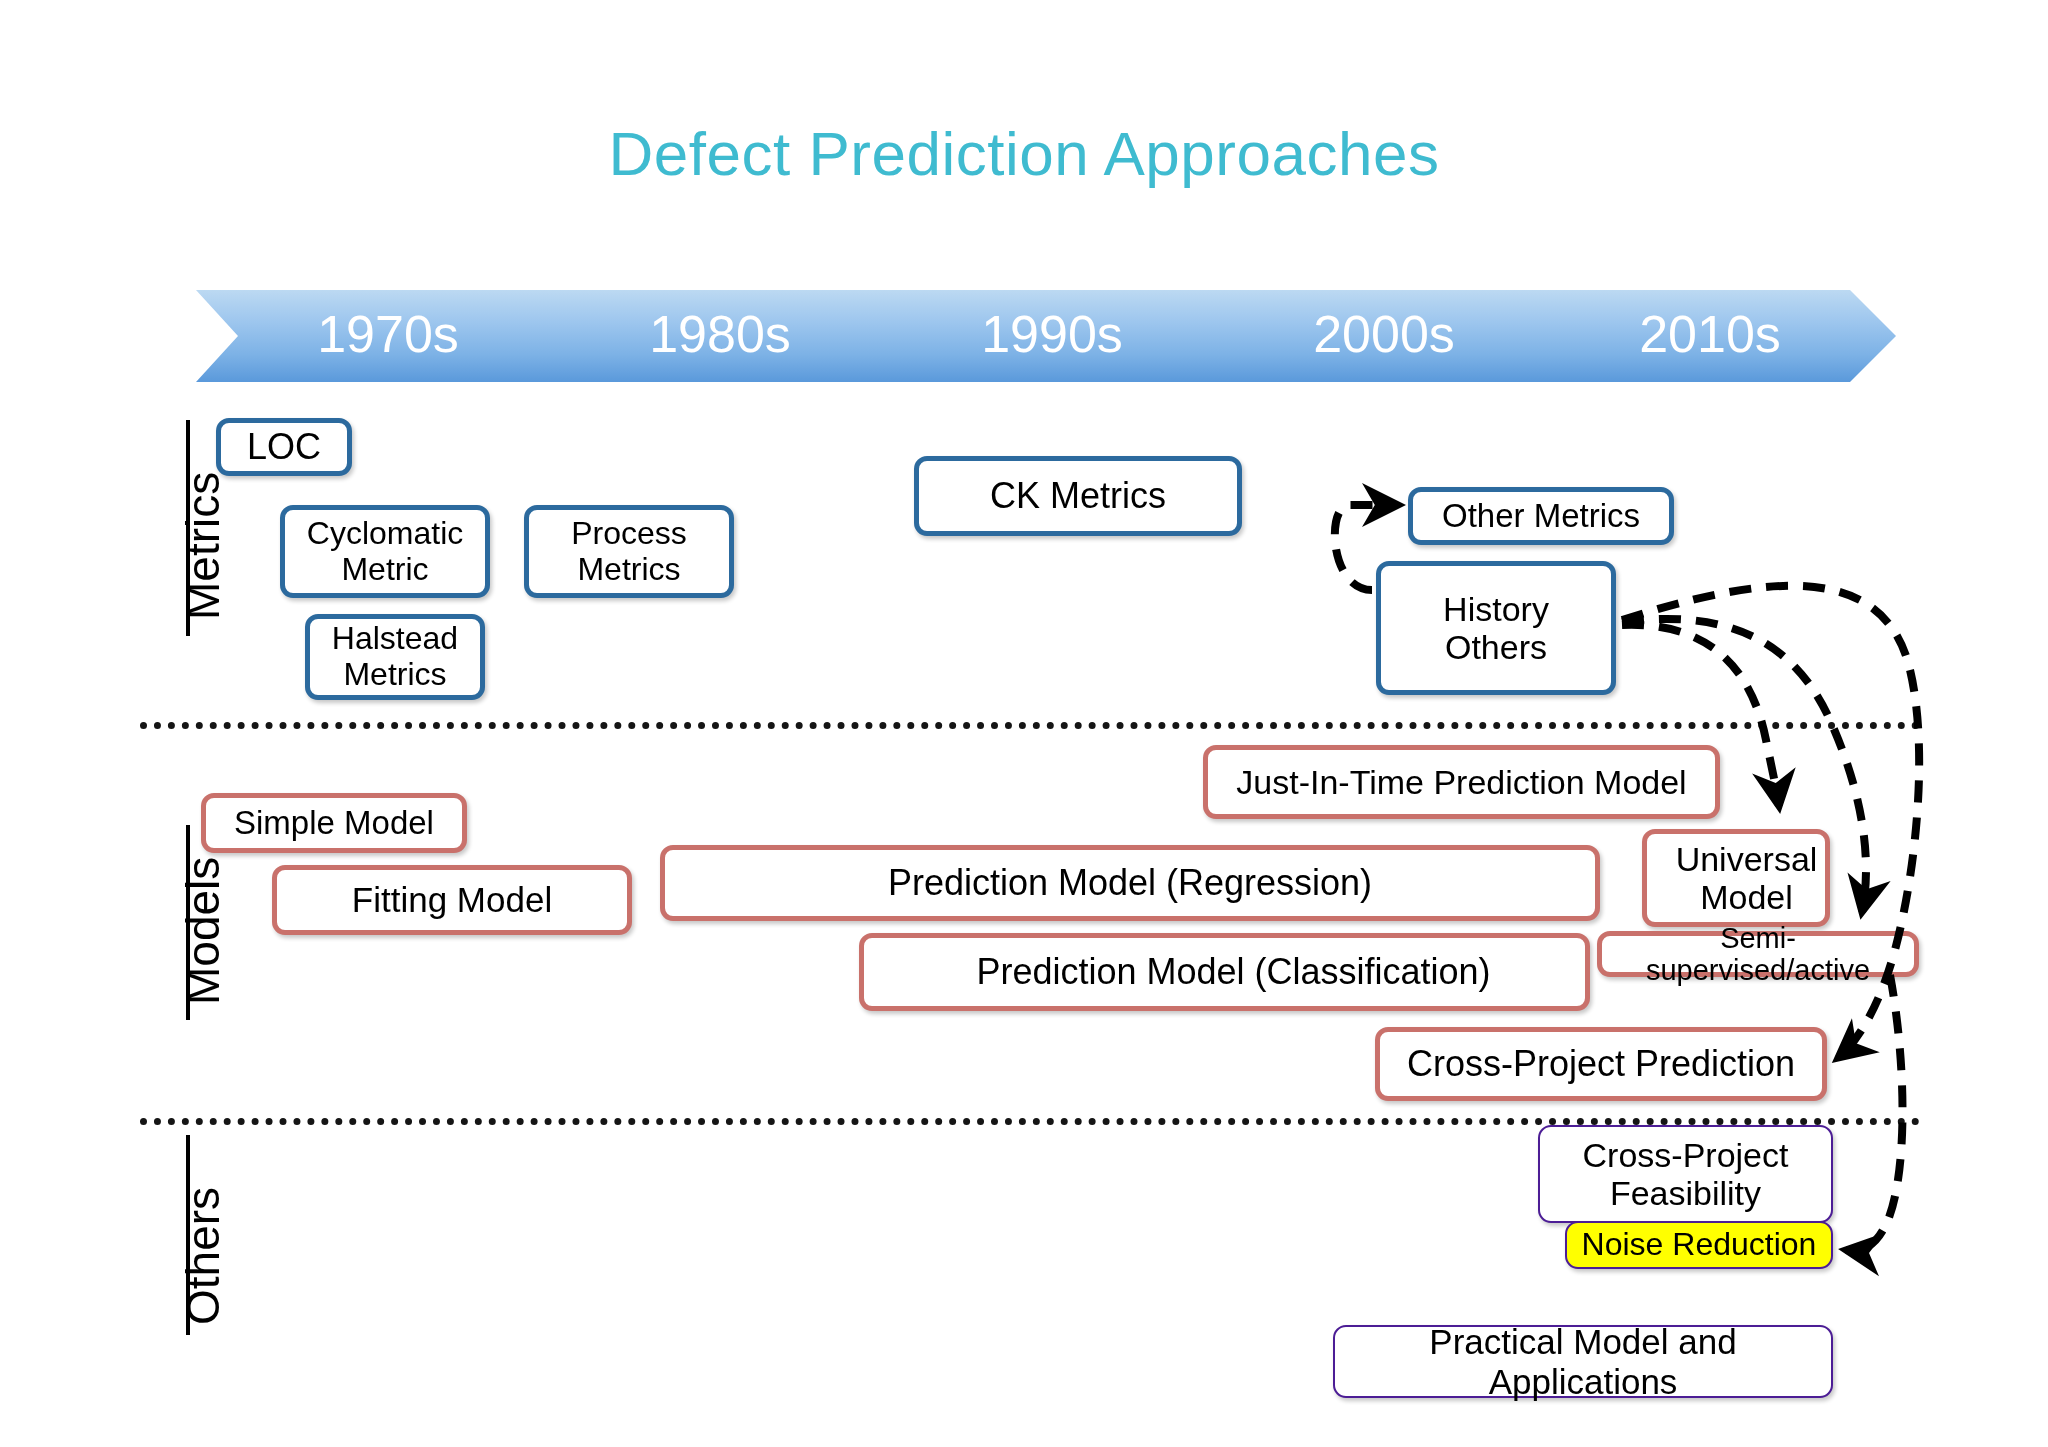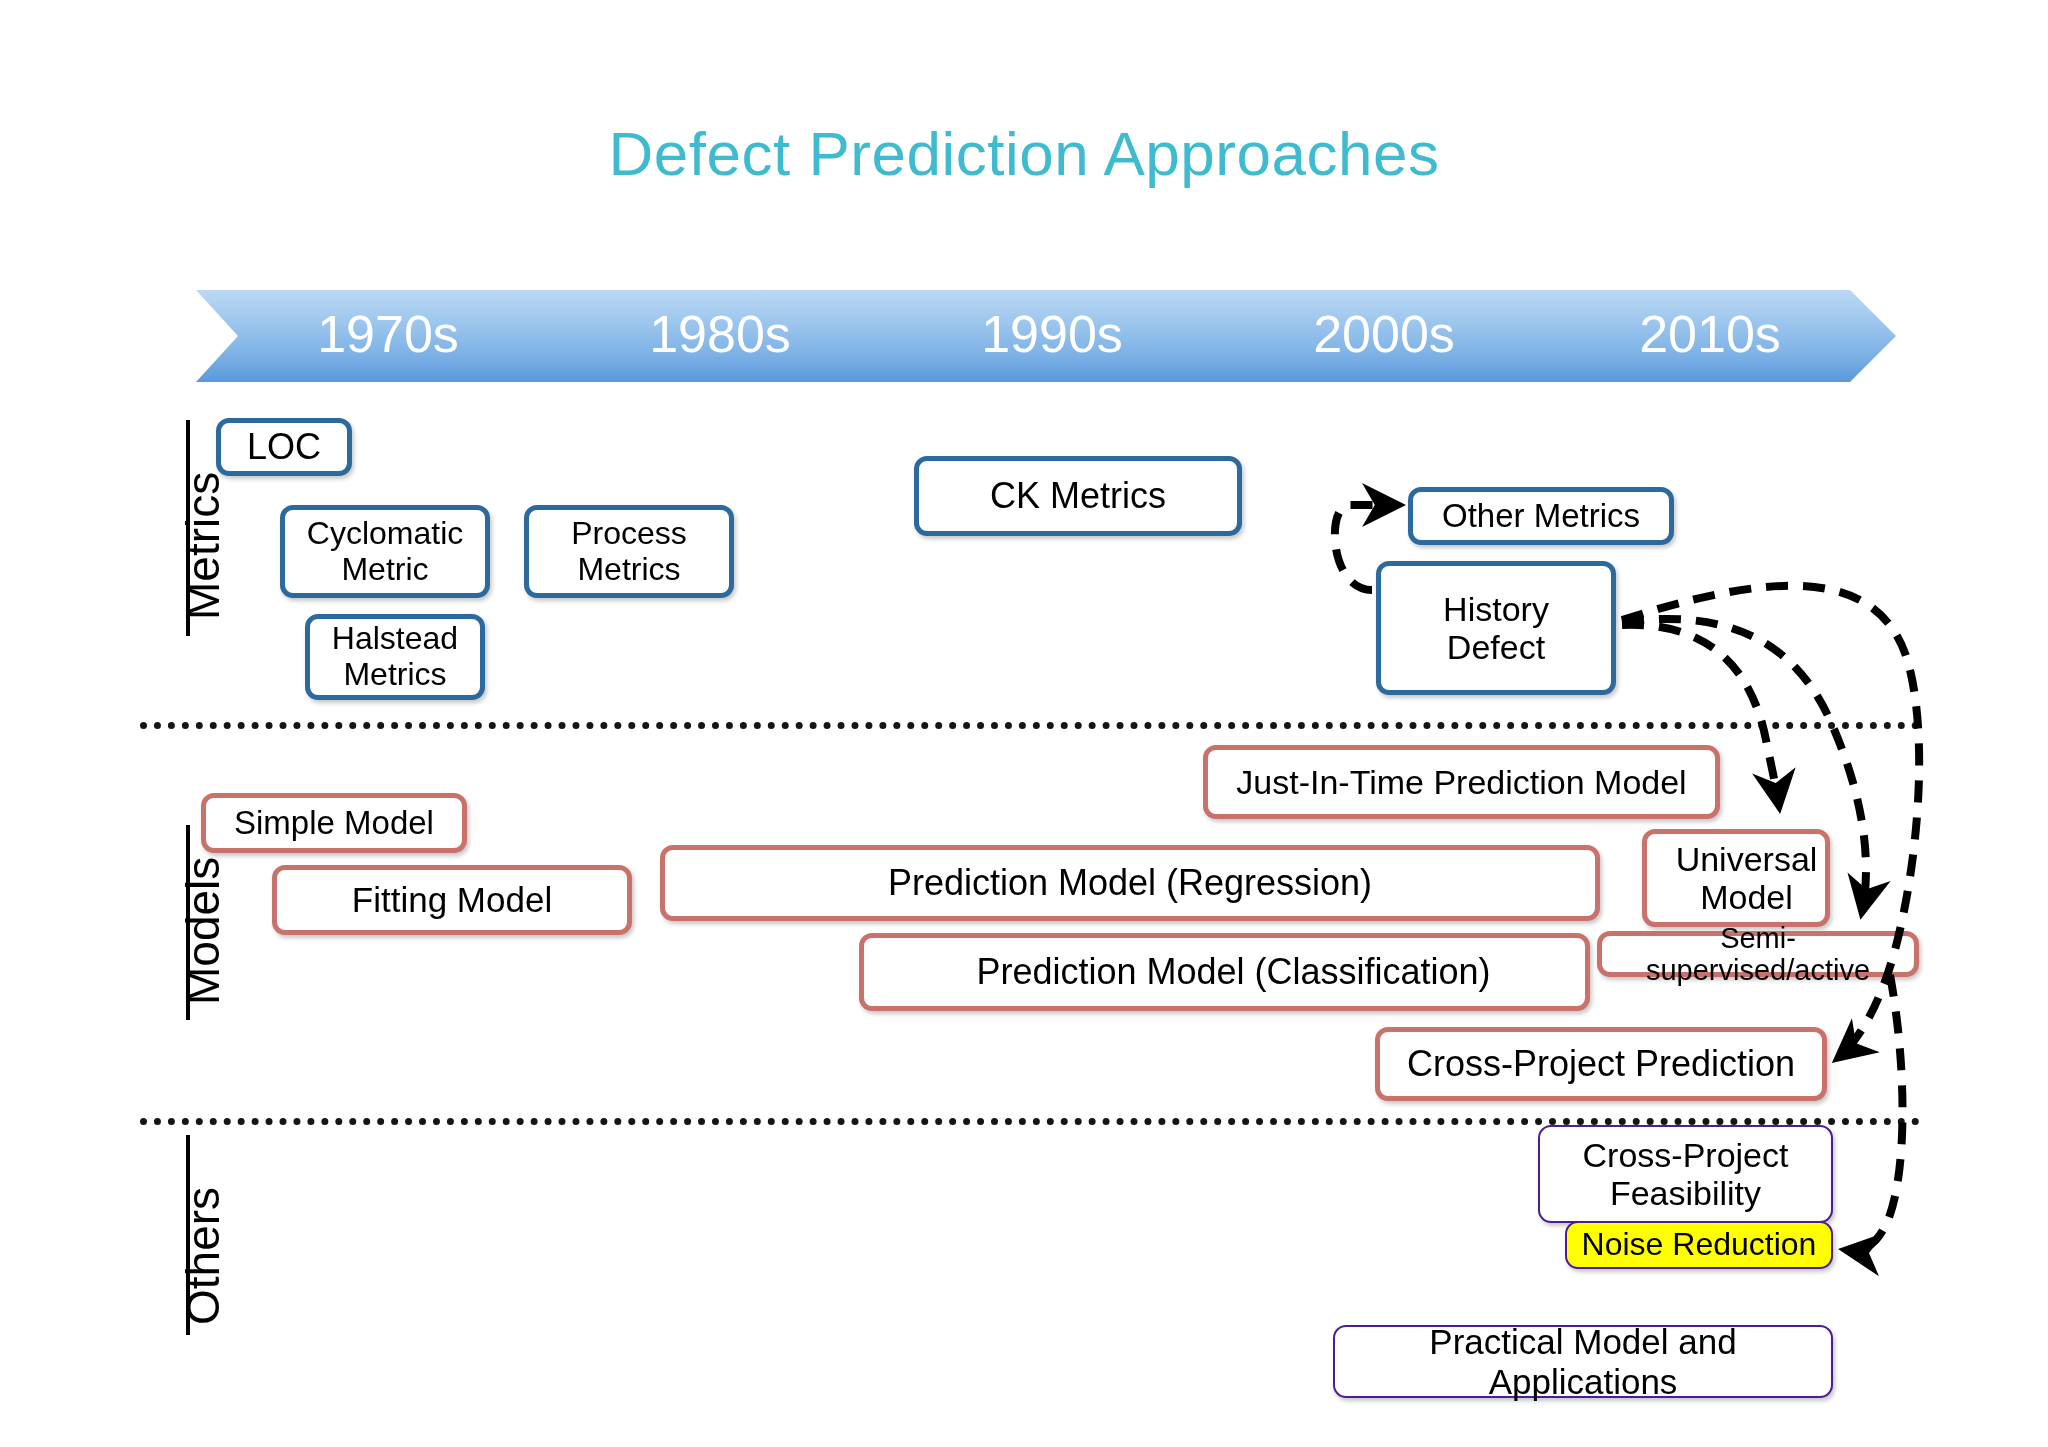--- a/index.html
+++ b/index.html
@@ -170,21 +170,21 @@
   <div class="node metrics" style="left:914px; top:456px; width:328px; height:80px; font-size:36px;">
     <span>CK Metrics</span>
   </div>
 
   <div class="node metrics" style="left:1408px; top:487px; width:266px; height:58px; font-size:33px;">
     <span>Other Metrics</span>
   </div>
 
   <div class="node metrics" style="left:1376px; top:561px; width:240px; height:134px; font-size:34px; white-space:pre-line;">
     <span>History
-Defect</span>
+Others</span>
   </div>
 
   <div class="divider" style="top:722px;"></div>
 
   <div class="rowlabel" style="left:176px; top:1005px;">Models</div>
   <div class="rowrule" style="left:186px; top:825px; height:195px;"></div>
 
   <div class="node models" style="left:1203px; top:745px; width:517px; height:74px; font-size:34px;">
     <span>Just-In-Time Prediction Model</span>
   </div>

